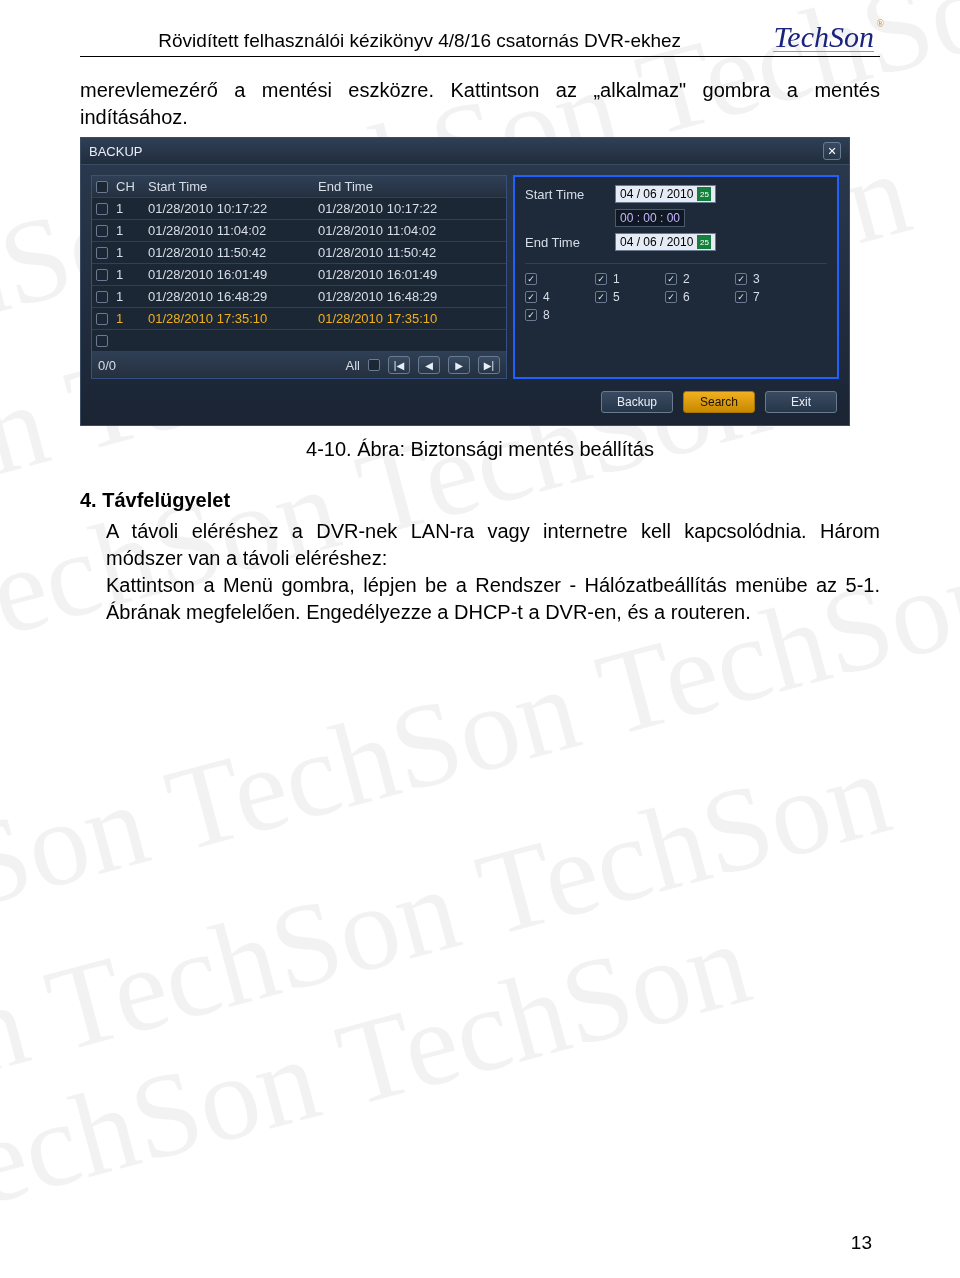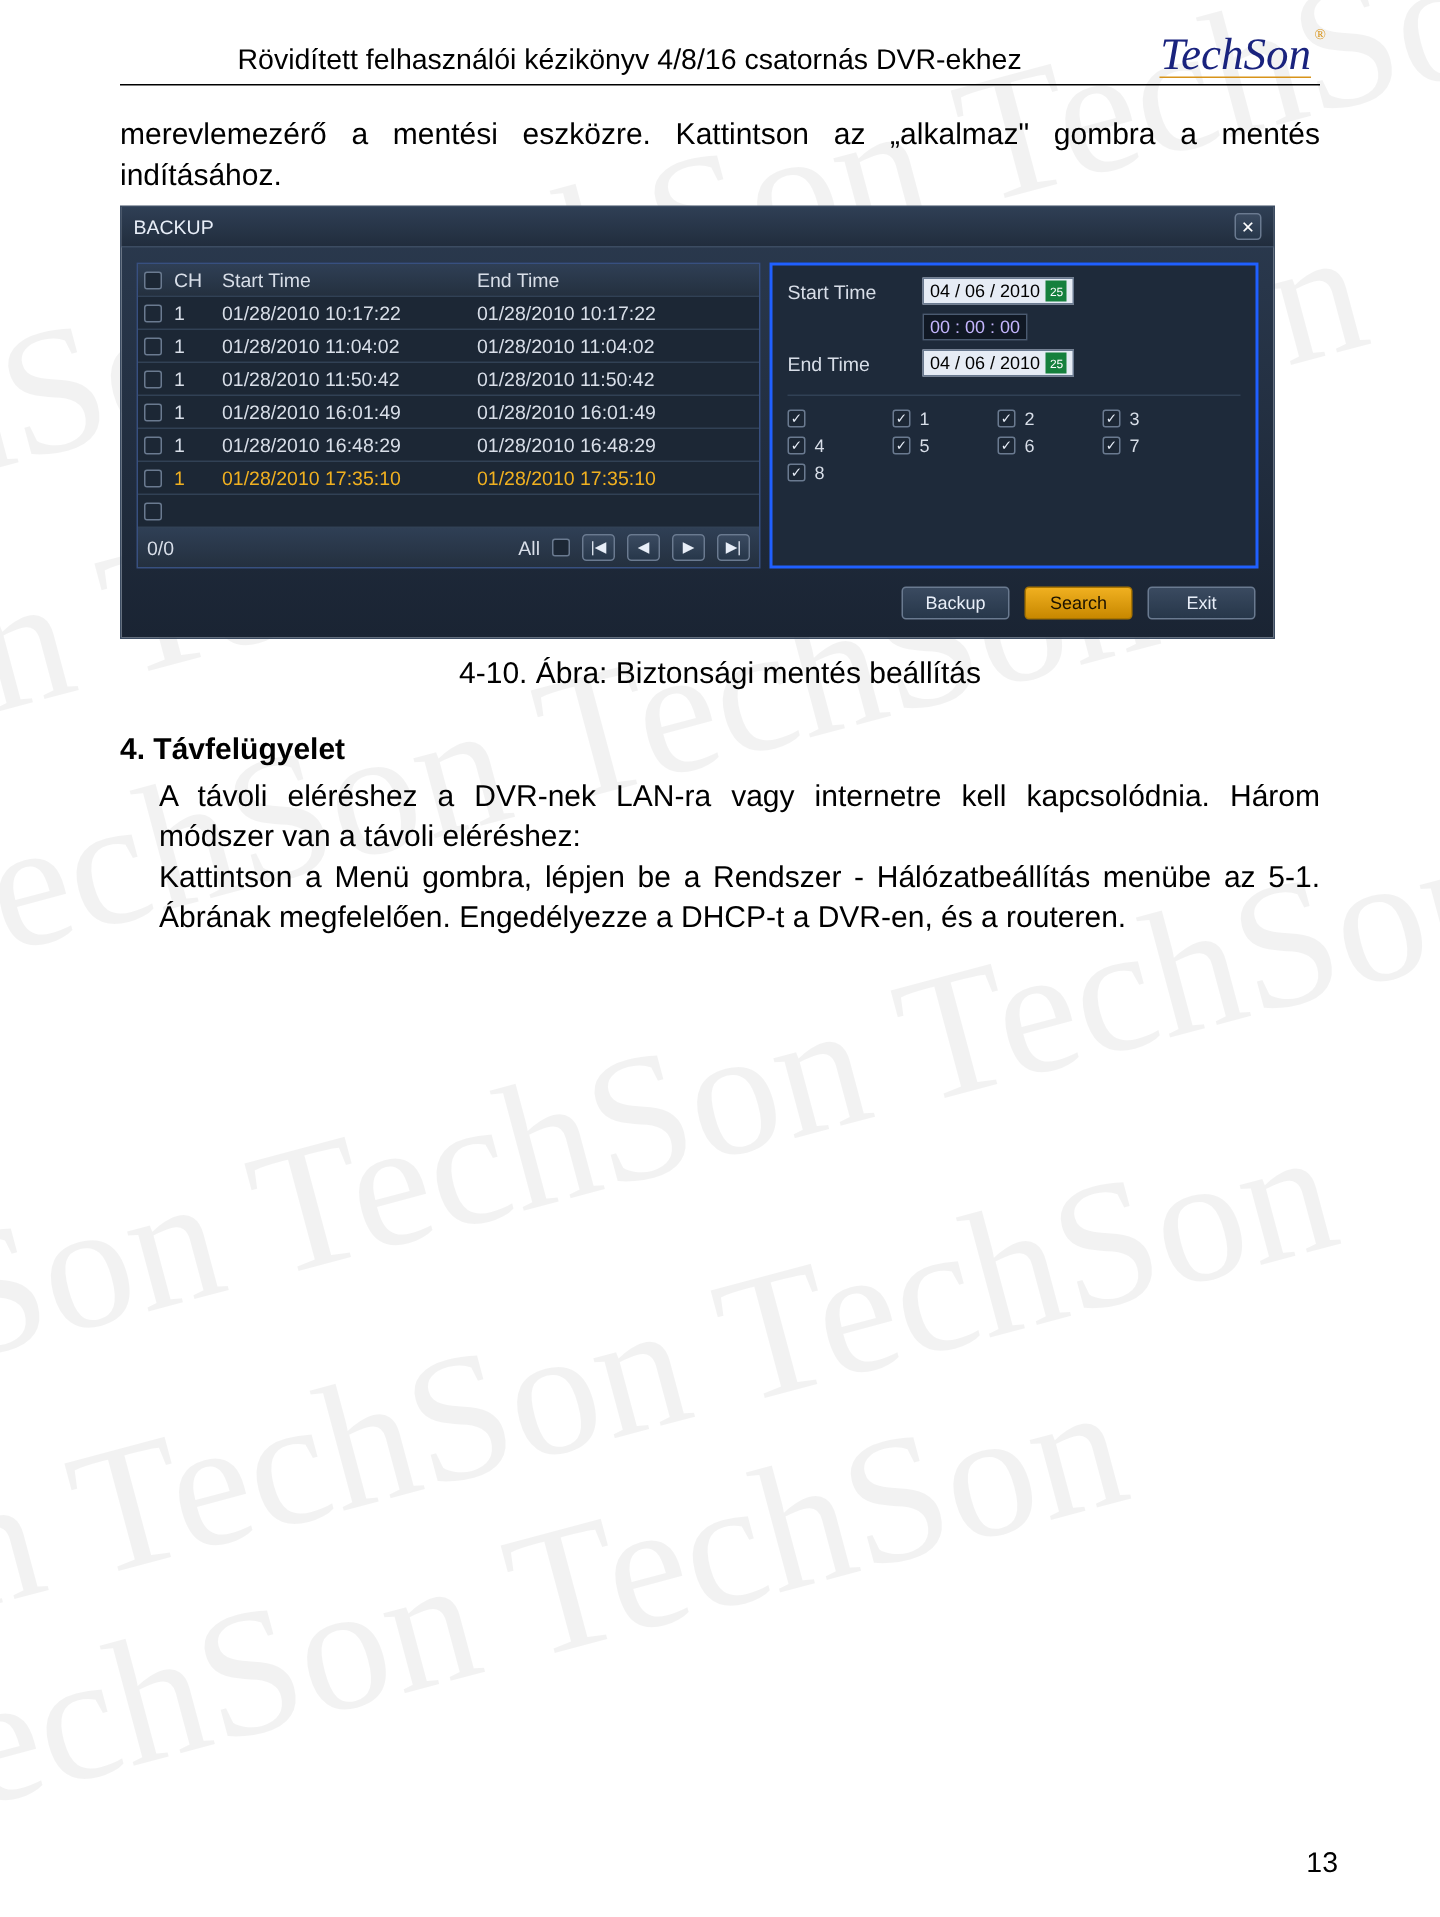--- a/index.html
+++ b/index.html
@@ -171,21 +171,21 @@
     padding: 6px 12px 12px 12px;
   }
   .btn {
     min-width: 72px; padding:3px 12px;
     border:1px solid #6a7a90; border-radius:3px;
     background: linear-gradient(#3a4a60,#27374a);
     color:#e8eef8; font-size:12px;
     display:inline-flex; align-items:center; justify-content:center;
   }
   .btn.primary { background: linear-gradient(#f0b020,#c88800); color:#1a1200; border-color:#a87400;}
-  .page-num { position:absolute; bottom:24px; right:68px; font-size:19px;}
+  .page-num { position:absolute; bottom:24px; right:88px; font-size:19px;}
 </style>
 </head>
 <body>
 
 <div class="watermark">
   <div class="wm-line" style="top:260px; left:-220px;">TechSon TechSon TechSon</div>
   <div class="wm-line" style="top:460px; left:-360px;">TechSon TechSon TechSon</div>
   <div class="wm-line" style="top:660px; left:-500px;">TechSon TechSon TechSon</div>
   <div class="wm-line" style="top:860px; left:-260px;">TechSon TechSon TechSon</div>
   <div class="wm-line" style="top:1060px; left:-380px;">TechSon TechSon TechSon</div>

